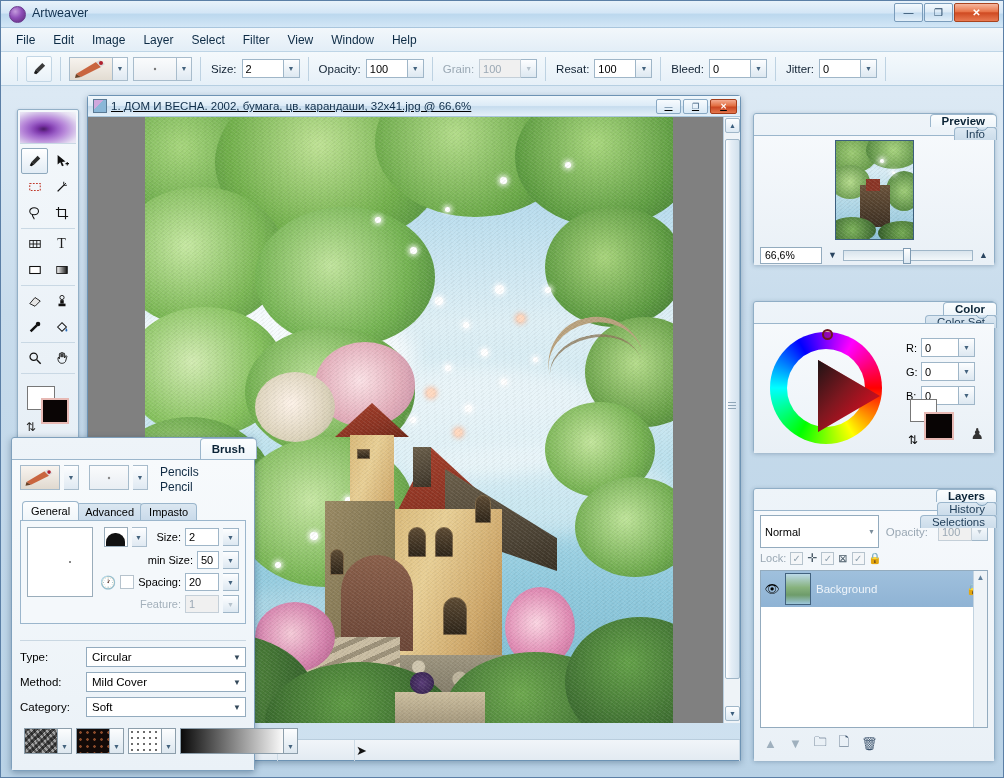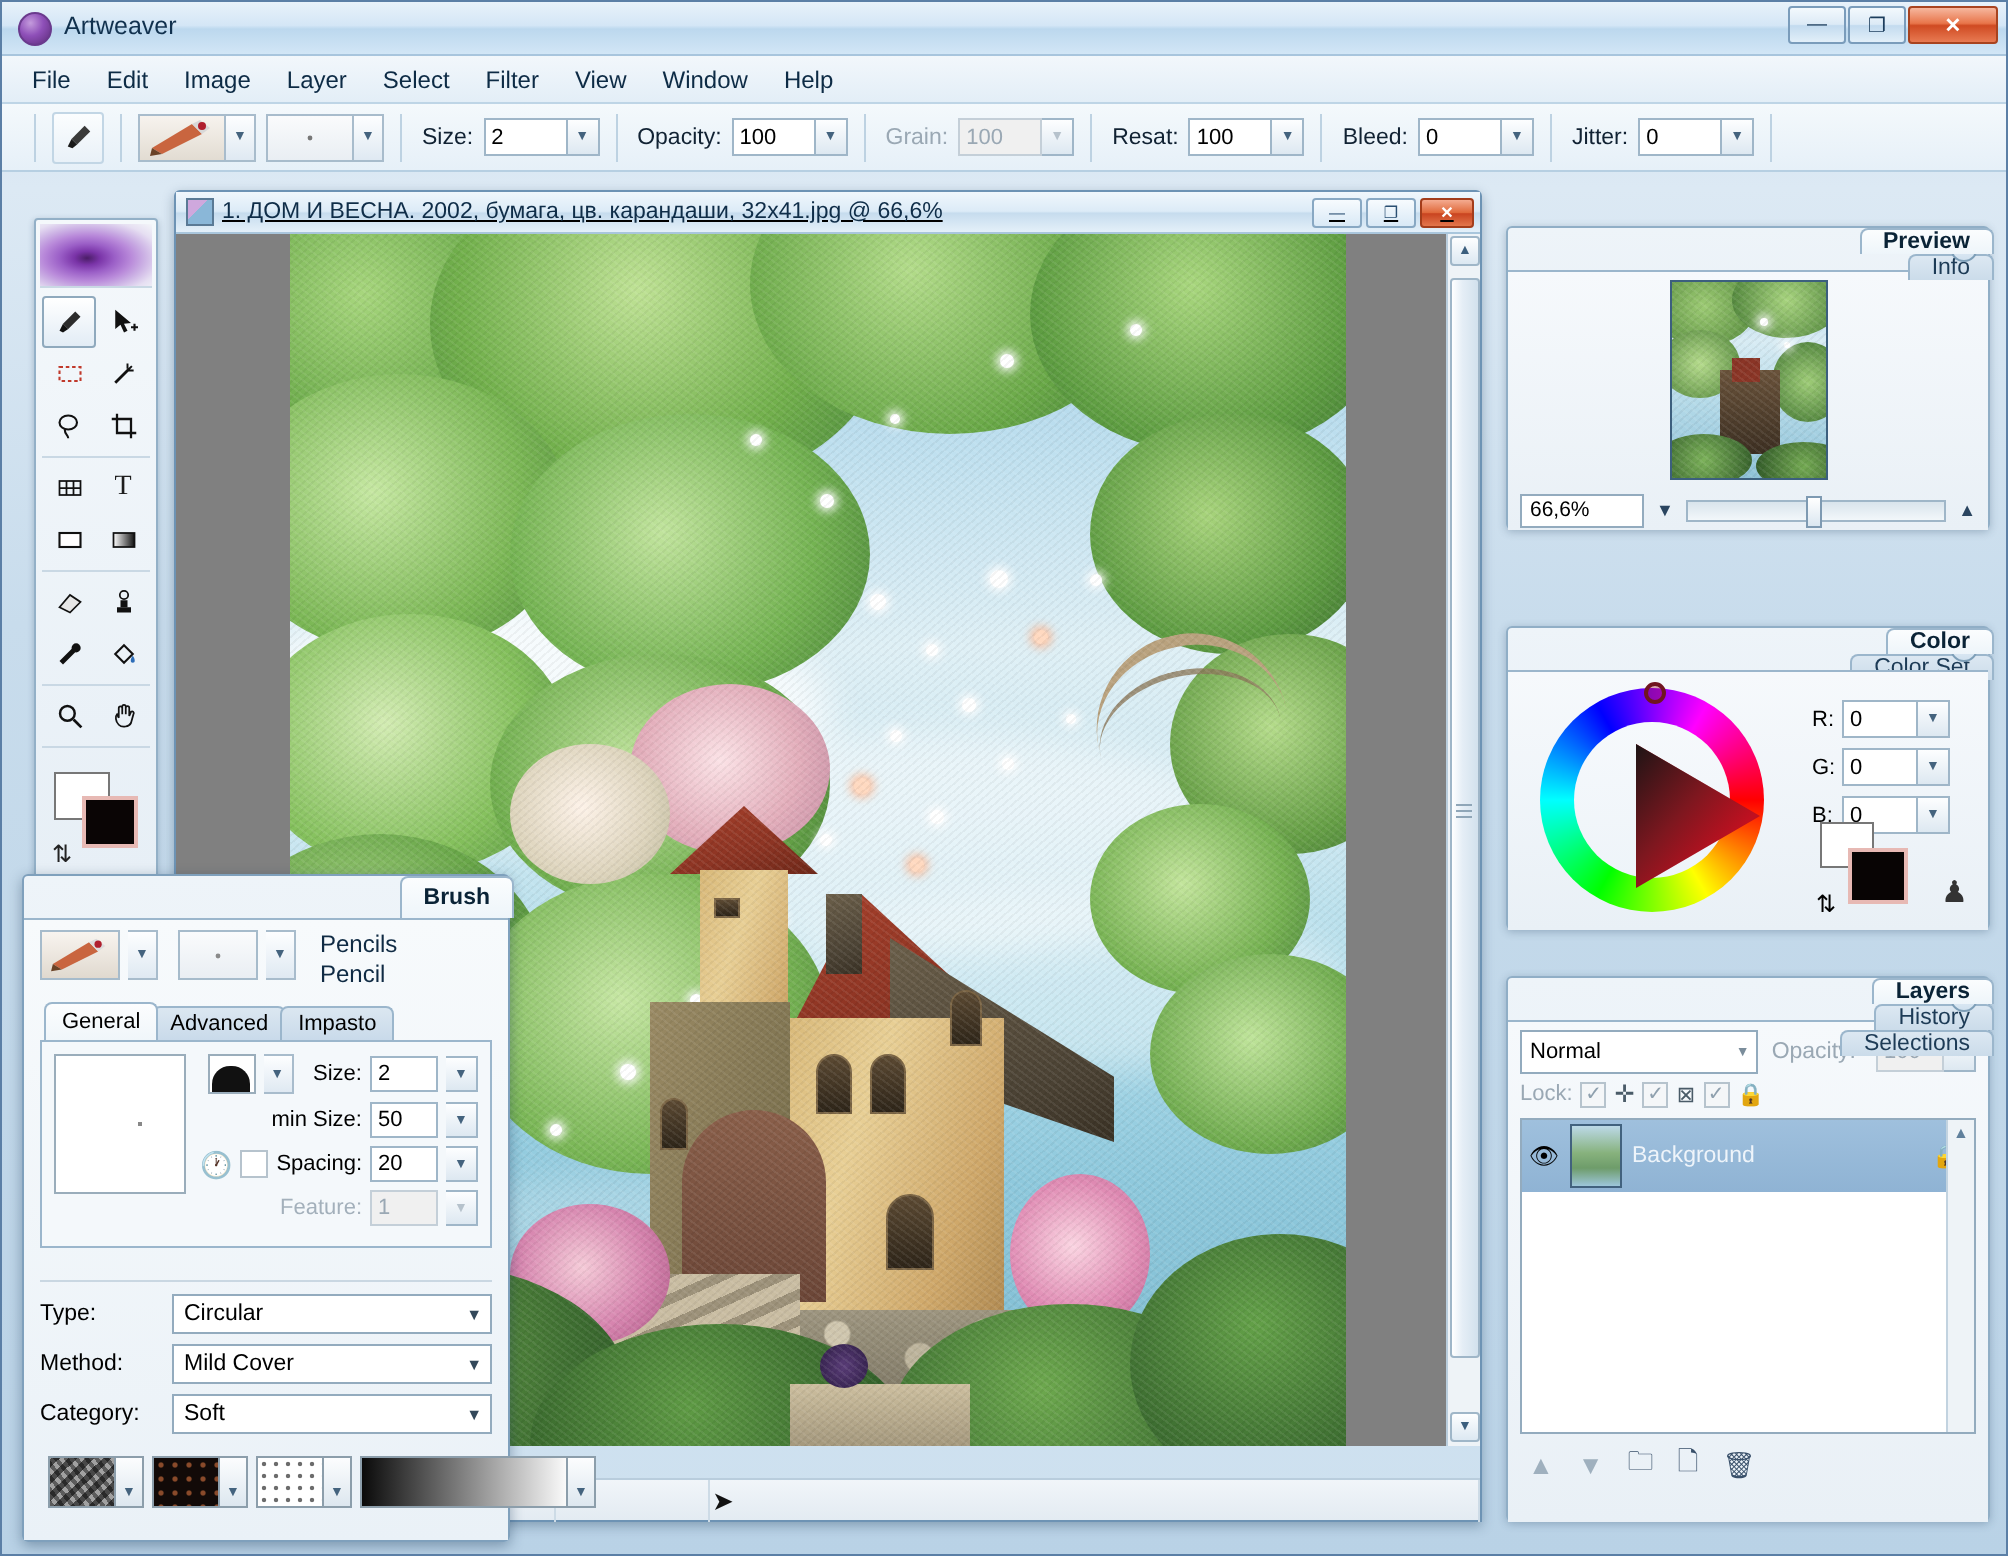--- a/index.html
+++ b/index.html
@@ -262,21 +262,21 @@
     flex: 1; height: 11px; position: relative;
     background: linear-gradient(to bottom,#d9e4ec,#f2f7fa); border: 1px solid #9fb6c8;
   }
   .slider .knob {
     position: absolute; left: 46%; top: -3px; width: 8px; height: 16px;
     background: linear-gradient(to bottom,#ffffff,#dbe7f1); border: 1px solid #7e9ab2;
   }
   .tri { font-size: 9px; color: #2a4560; }
 
   
-  #dock-color { top: 312px; width: 242px; height: 152px; }
+  #dock-color { top: 300px; width: 242px; height: 152px; }
   .wheel {
     position: absolute; left: 16px; top: 8px; width: 112px; height: 112px; border-radius: 50%;
     background: conic-gradient(from 90deg, #ff0000, #ff8000, #ffff00, #80ff00, #00ff00, #00ff80, #00ffff, #0080ff, #0000ff, #8000ff, #ff00ff, #ff0080, #ff0000);
   }
   .wheel::after {
     content: ""; position: absolute; left: 17px; top: 17px; width: 78px; height: 78px;
     border-radius: 50%; background: linear-gradient(to bottom,#f6f9fc,#eef4f9);
   }
   .wheel-mark {
     position: absolute; left: 52px; top: -3px; width: 11px; height: 11px; border-radius: 50%;
@@ -298,21 +298,21 @@
   .colorswatch { position: absolute; right: 14px; bottom: 8px; width: 70px; height: 46px; }
   .cs-back { position: absolute; left: 0; top: 0; width: 27px; height: 23px; background: #fff; border: 1px solid #777; }
   .cs-fore { position: absolute; left: 14px; top: 13px; width: 30px; height: 28px; background: #080404; border: 2px solid #e7b9b4; }
   .cs-swap { position: absolute; left: -2px; bottom: -2px; font-size: 12px; }
   .cs-stamp { position: absolute; right: -4px; bottom: 2px; font-size: 15px; color: #333; }
 
   
   #dock-layers { top: 487px; width: 242px; height: 273px; }
   .lrow { display: flex; align-items: center; padding: 4px 6px 0 6px; gap: 5px; }
   .blendsel {
-    width: 122px; height: 22px; background: #fff; border: 1px solid #93abbe;
+    width: 122px; height: 33px; background: #fff; border: 1px solid #93abbe;
     display: flex; align-items: center; padding-left: 4px; font-size: 11px;
   }
   .blendsel .ar { margin-left: auto; margin-right: 3px; font-size: 7px; color: #7b8d9b; }
   .lockrow { display: flex; align-items: center; padding: 3px 6px; gap: 4px; font-size: 11px; color: #9aa8b4; }
   .chk {
     width: 13px; height: 13px; border: 1px solid #b6c3cd; background: #f4f6f8;
     display: flex; align-items: center; justify-content: center; font-size: 10px; color: #8fa0ae;
   }
   .layerlist {
     margin: 2px 6px 0 6px; height: 158px; background: #fff; border: 1px solid #93abbe;
@@ -885,21 +885,21 @@
             <div class="shapechip">
                 <i></i>
               </div>
             <div class="combo-arrow" style="height:20px">▼</div>
             <span class="bp-lbl" style="margin-left:6px">Size:</span>
             <div class="numfield" style="width:34px;height:18px">2</div>
             <div class="spin" style="height:18px">▼</div>
           </div>
           <div class="bp-frow">
             <span class="bp-lbl">min Size:</span>
-            <div class="numfield" style="width:34px;height:18px">50</div>
+            <div class="numfield" style="width:22px;height:18px">50</div>
             <div class="spin" style="height:18px">▼</div>
           </div>
           <div class="bp-frow">
             <span style="font-size:13px;margin-right:auto">🕐</span>
             <div class="chk" style="width:14px;height:14px;background:#fff"></div>
             <span class="bp-lbl">Spacing:</span>
             <div class="numfield" style="width:34px;height:18px">20</div>
             <div class="spin" style="height:18px">▼</div>
           </div>
           <div class="bp-frow">

